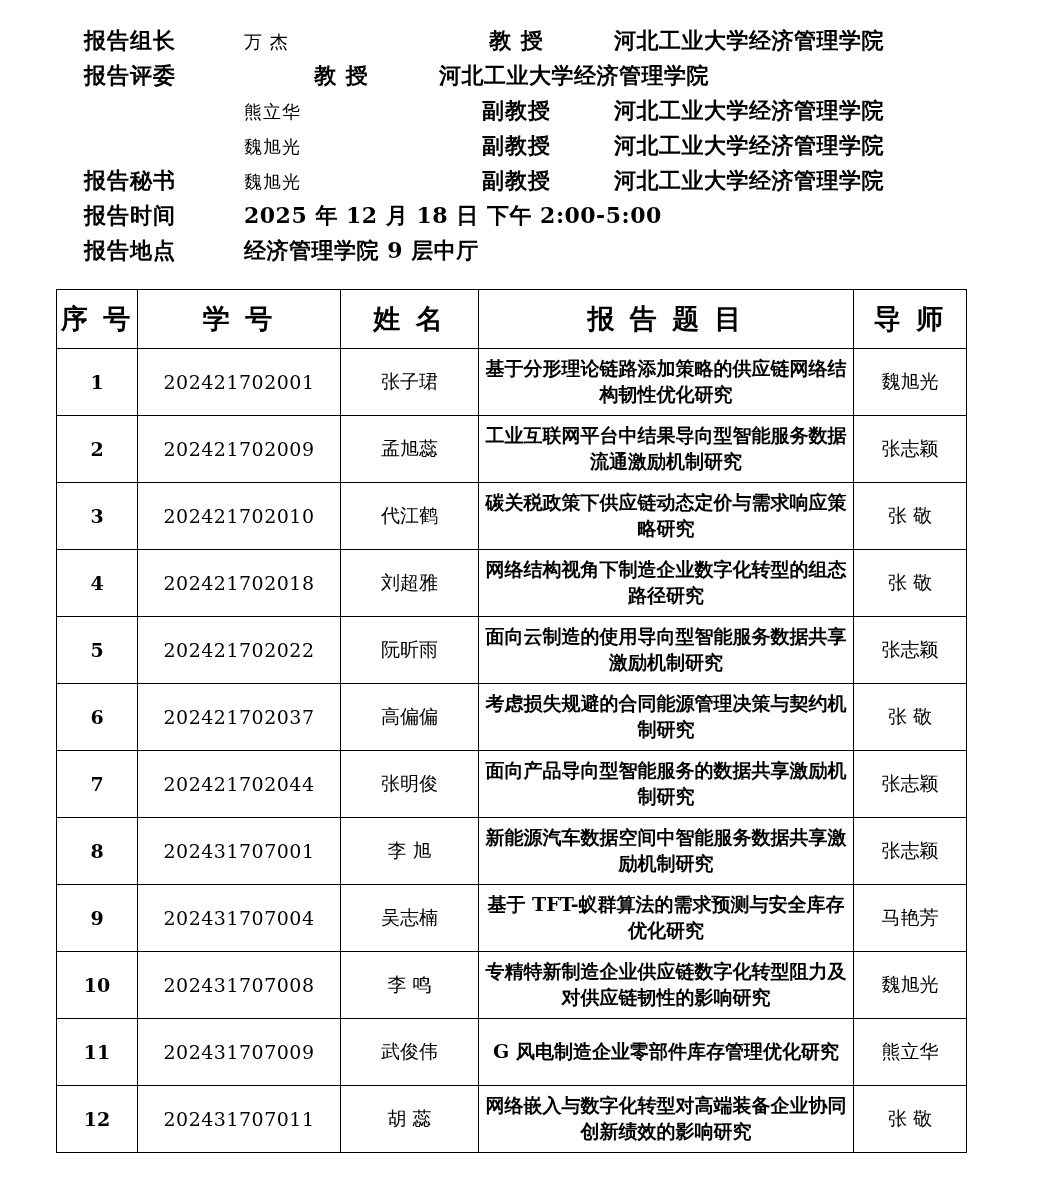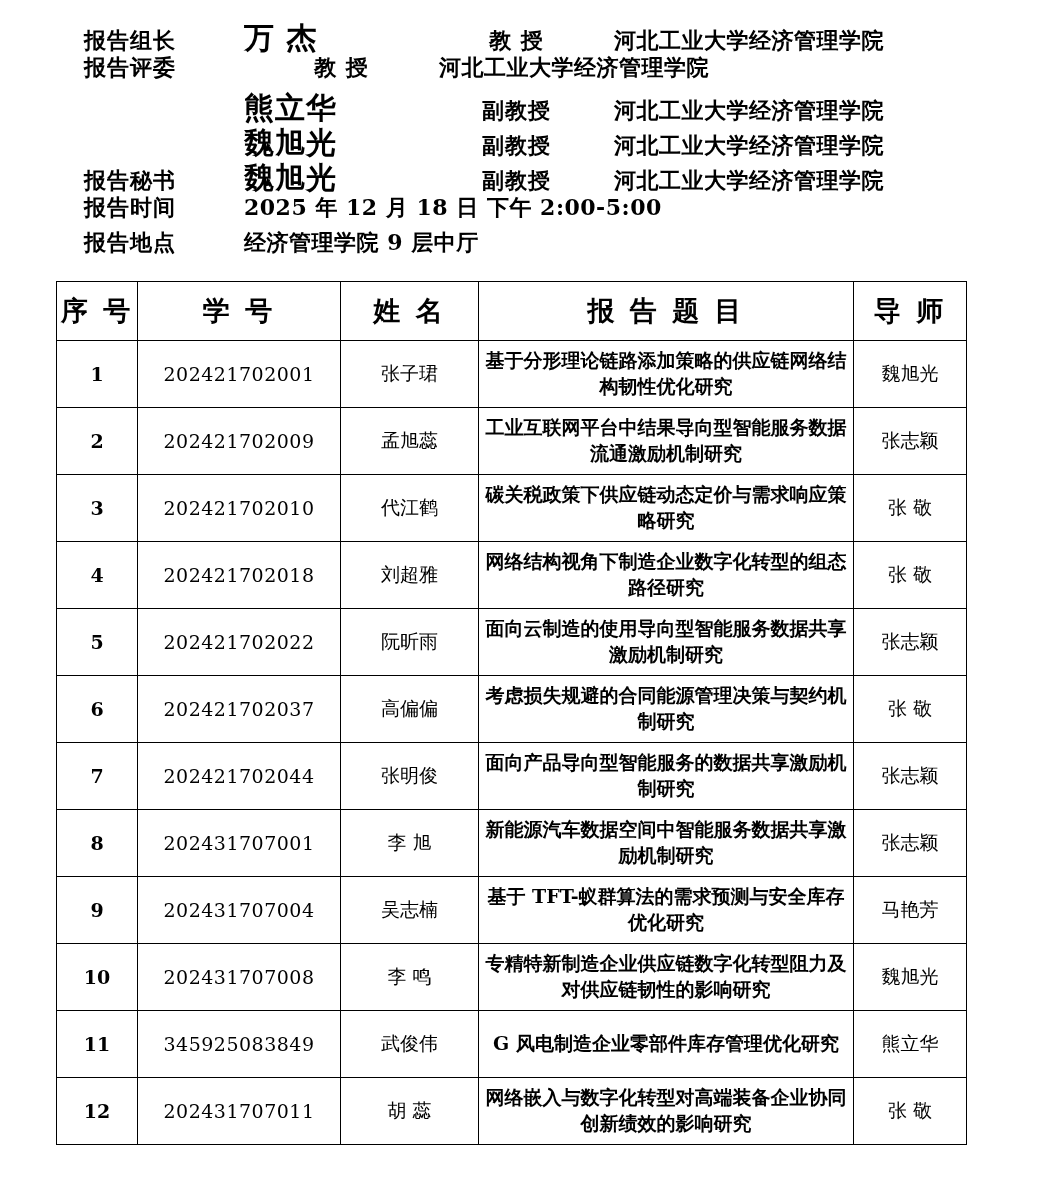--- a/index.html
+++ b/index.html
@@ -13,21 +13,21 @@
     font-family: "DejaVu Serif", "Liberation Serif", serif;
     color: #000000;
     position: relative;
     overflow: hidden;
   }
 
   .page {
     width: 1046px;
     height: 1178px;
     box-sizing: border-box;
-    padding: 10px 56px 0 56px;
+    padding: 18px 56px 0 56px;
   }
 
   
   .info {
     margin-top: 8px;
     margin-left: 28px;
   }
   .info-row {
     display: flex;
     align-items: baseline;
@@ -37,22 +37,22 @@
     width: 160px;
     flex: 0 0 160px;
     font-size: 22px;
     font-weight: bold;
     letter-spacing: 1px;
     font-family: "DejaVu Serif", "Liberation Serif", serif;
   }
   .info-name {
     width: 175px;
     flex: 0 0 175px;
-    font-size: 30px;
-    font-weight: bold;
+    font-size: 18px;
+    font-weight: normal;
     letter-spacing: 1px;
   }
   .info-title {
     width: 195px;
     flex: 0 0 195px;
     font-size: 22px;
     font-weight: bold;
     letter-spacing: 1px;
     text-align: center;
   }
@@ -262,21 +262,21 @@
       <tr>
         <td class="idx">10</td>
         <td class="sid">202431707008</td>
         <td class="name">李  鸣</td>
         <td class="topic">专精特新制造企业供应链数字化转型阻力及对供应链韧性的影响研究</td>
         <td class="adv">魏旭光</td>
       </tr>
 
       <tr>
         <td class="idx">11</td>
-        <td class="sid">345925083849</td>
+        <td class="sid">202431707009</td>
         <td class="name">武俊伟</td>
         <td class="topic">G 风电制造企业零部件库存管理优化研究</td>
         <td class="adv">熊立华</td>
       </tr>
 
       <tr>
         <td class="idx">12</td>
         <td class="sid">202431707011</td>
         <td class="name">胡  蕊</td>
         <td class="topic">网络嵌入与数字化转型对高端装备企业协同创新绩效的影响研究</td>

